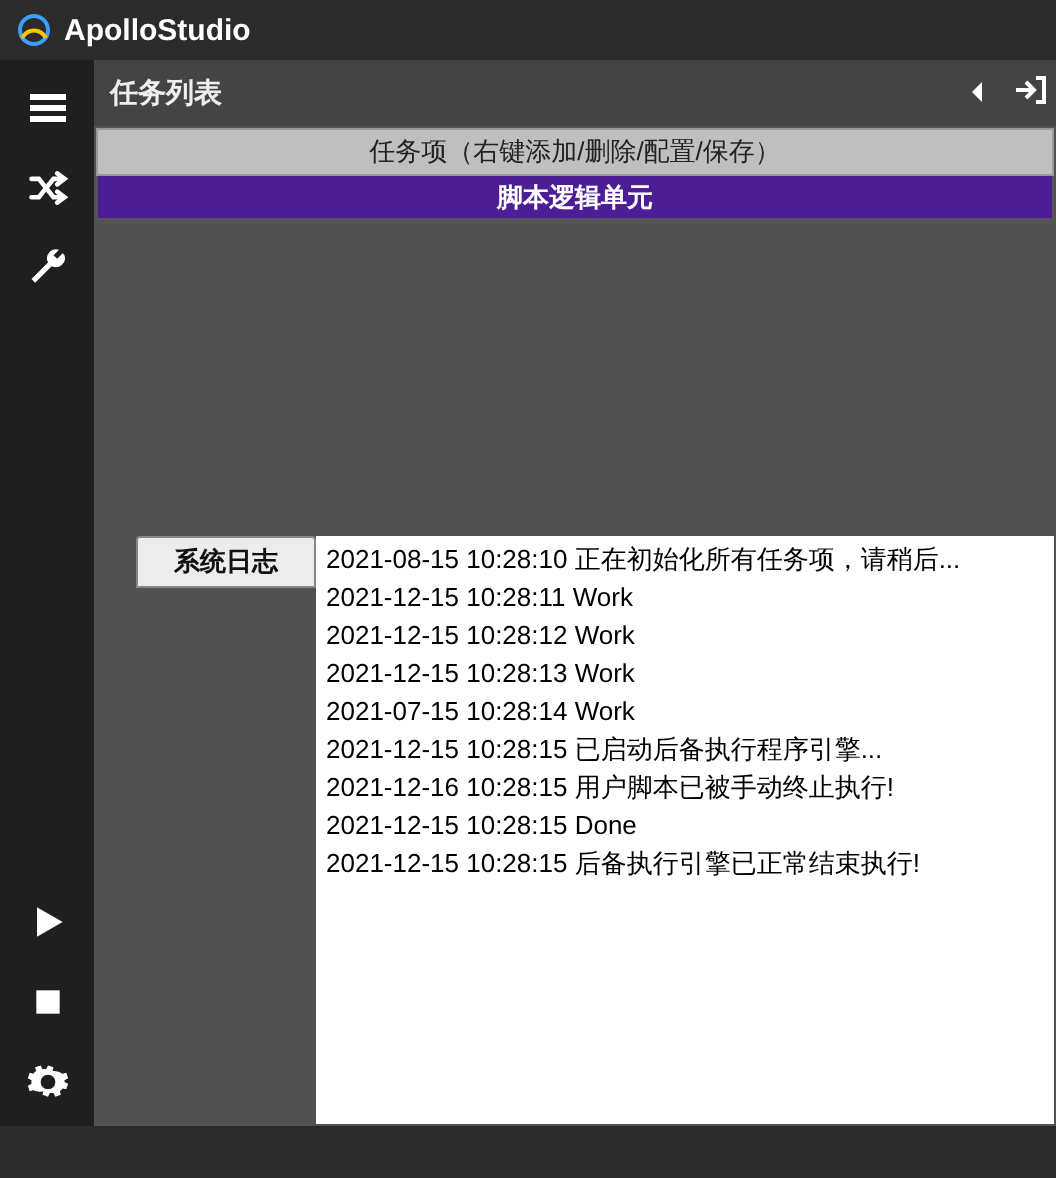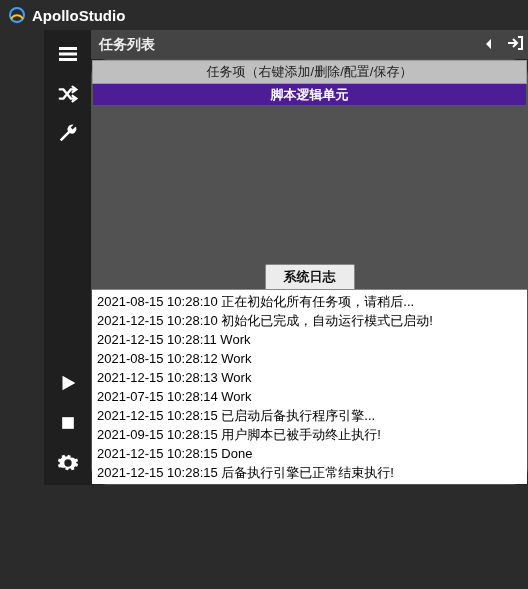--- a/index.html
+++ b/index.html
@@ -1,32 +1,32 @@
 <!DOCTYPE html>
 <html><head>
 <meta charset="utf-8">
 <style>
   * { margin:0; padding:0; box-sizing:border-box; }
   html,body { width:528px; height:589px; background:#2b2b2b; font-family:"Microsoft YaHei","SimSun",Arial,sans-serif; overflow:hidden; color:#fff; }
   .titlebar { height:30px; background:#2b2b2b; display:flex; align-items:center; padding:4px 8px; }
   .titlebar .logo { width:18px; height:18px; margin-right:6px; }
   .titlebar .title { color:#fff; font-size:15px; font-weight:700; }
-  .body { display:flex; height:455px;padding-left:44px; }
+  .body { display:flex; height:533px; }
   .sidebar { width:47px; background:#1f1f1f; display:flex; flex-direction:column; align-items:center; padding-top:6px; }
   .sidebar .sbtn { width:40px; height:40px; display:flex; align-items:center; justify-content:center; color:#fff; cursor:pointer; }
   .sidebar .spacer { flex:1; }
   .main { flex:1; background:#252525; display:flex; flex-direction:column; }
   .panel-hdr { height:33px; background:#444; display:flex; align-items:center; color:#eee; font-size:14px; }
   .panel-hdr .ptitle { padding-left:8px; font-weight:700; flex:1; }
   .panel-hdr .hbtn { width:26px; text-align:center; cursor:pointer; }
-  .content { flex:1; background:#525252; display:flex; flex-direction:column; padding:1px;border-radius:17px; }
+  .content { flex:1; background:#525252; display:flex; flex-direction:column; padding:1px; }
   .tasks-hdr { height:24px; background:#bfbfbf; color:#222; font-size:13px; display:flex; align-items:center; justify-content:center; border:1px solid #9a9a9a; }
   .script-row { height:22px; background:#4c1d95; color:#fff; font-size:13px; display:flex; align-items:center; justify-content:center; border:1px solid #555; border-top:0; font-weight:700; }
   .tasks-area { flex:0 0 158px; background:#525252; }
-  .log-section { flex:1; display:flex; flex-direction:column; background:#525252; }
+  .log-section { flex:1; display:flex; flex-direction:row; background:#525252;margin-left:20px; }
   .log-tabbar { height:26px; display:flex; justify-content:center; align-items:flex-end; border-bottom:1px solid #888; }
   .log-tab { background:#ececec; color:#111; font-size:13px; padding:3px 18px; border:1px solid #888; border-bottom:0; border-radius:2px 2px 0 0; font-weight:700; cursor:pointer; }
   .log-body { flex:1; background:#fff; color:#000; font-size:13px; padding:2px 0; overflow:hidden; }
   .log-line { padding:1px 5px; white-space:nowrap; line-height:17px; }
   .log-line.sel { background:#0a63d6; color:#fff; }
 </style>
 </head>
 <body>
 
 <div class="titlebar">
@@ -116,26 +116,25 @@
       <div class="tasks-hdr">任务项（右键添加/删除/配置/保存）</div>
       <div class="script-row">脚本逻辑单元</div>
       <div class="tasks-area"></div>
 
       <div class="log-section">
         <div class="log-tabbar">
           <div class="log-tab">系统日志</div>
         </div>
         <div class="log-body" id="log-body">
             <div class="log-line">2021-08-15 10:28:10 正在初始化所有任务项，请稍后...</div>
-            <div class="log-line">2021-12-15 10:28:10 初始化已完成，自动运行模式已启动!</div>
             <div class="log-line">2021-12-15 10:28:11 Work</div>
-            <div class="log-line">2021-08-15 10:28:12 Work</div>
+            <div class="log-line">2021-12-15 10:28:12 Work</div>
             <div class="log-line">2021-12-15 10:28:13 Work</div>
             <div class="log-line">2021-07-15 10:28:14 Work</div>
             <div class="log-line">2021-12-15 10:28:15 已启动后备执行程序引擎...</div>
-            <div class="log-line">2021-09-15 10:28:15 用户脚本已被手动终止执行!</div>
+            <div class="log-line">2021-12-16 10:28:15 用户脚本已被手动终止执行!</div>
             <div class="log-line">2021-12-15 10:28:15 Done</div>
             <div class="log-line">2021-12-15 10:28:15 后备执行引擎已正常结束执行!</div>
           </div>
       </div>
     </div>
   </div>
 </div>
 
 </body></html>

